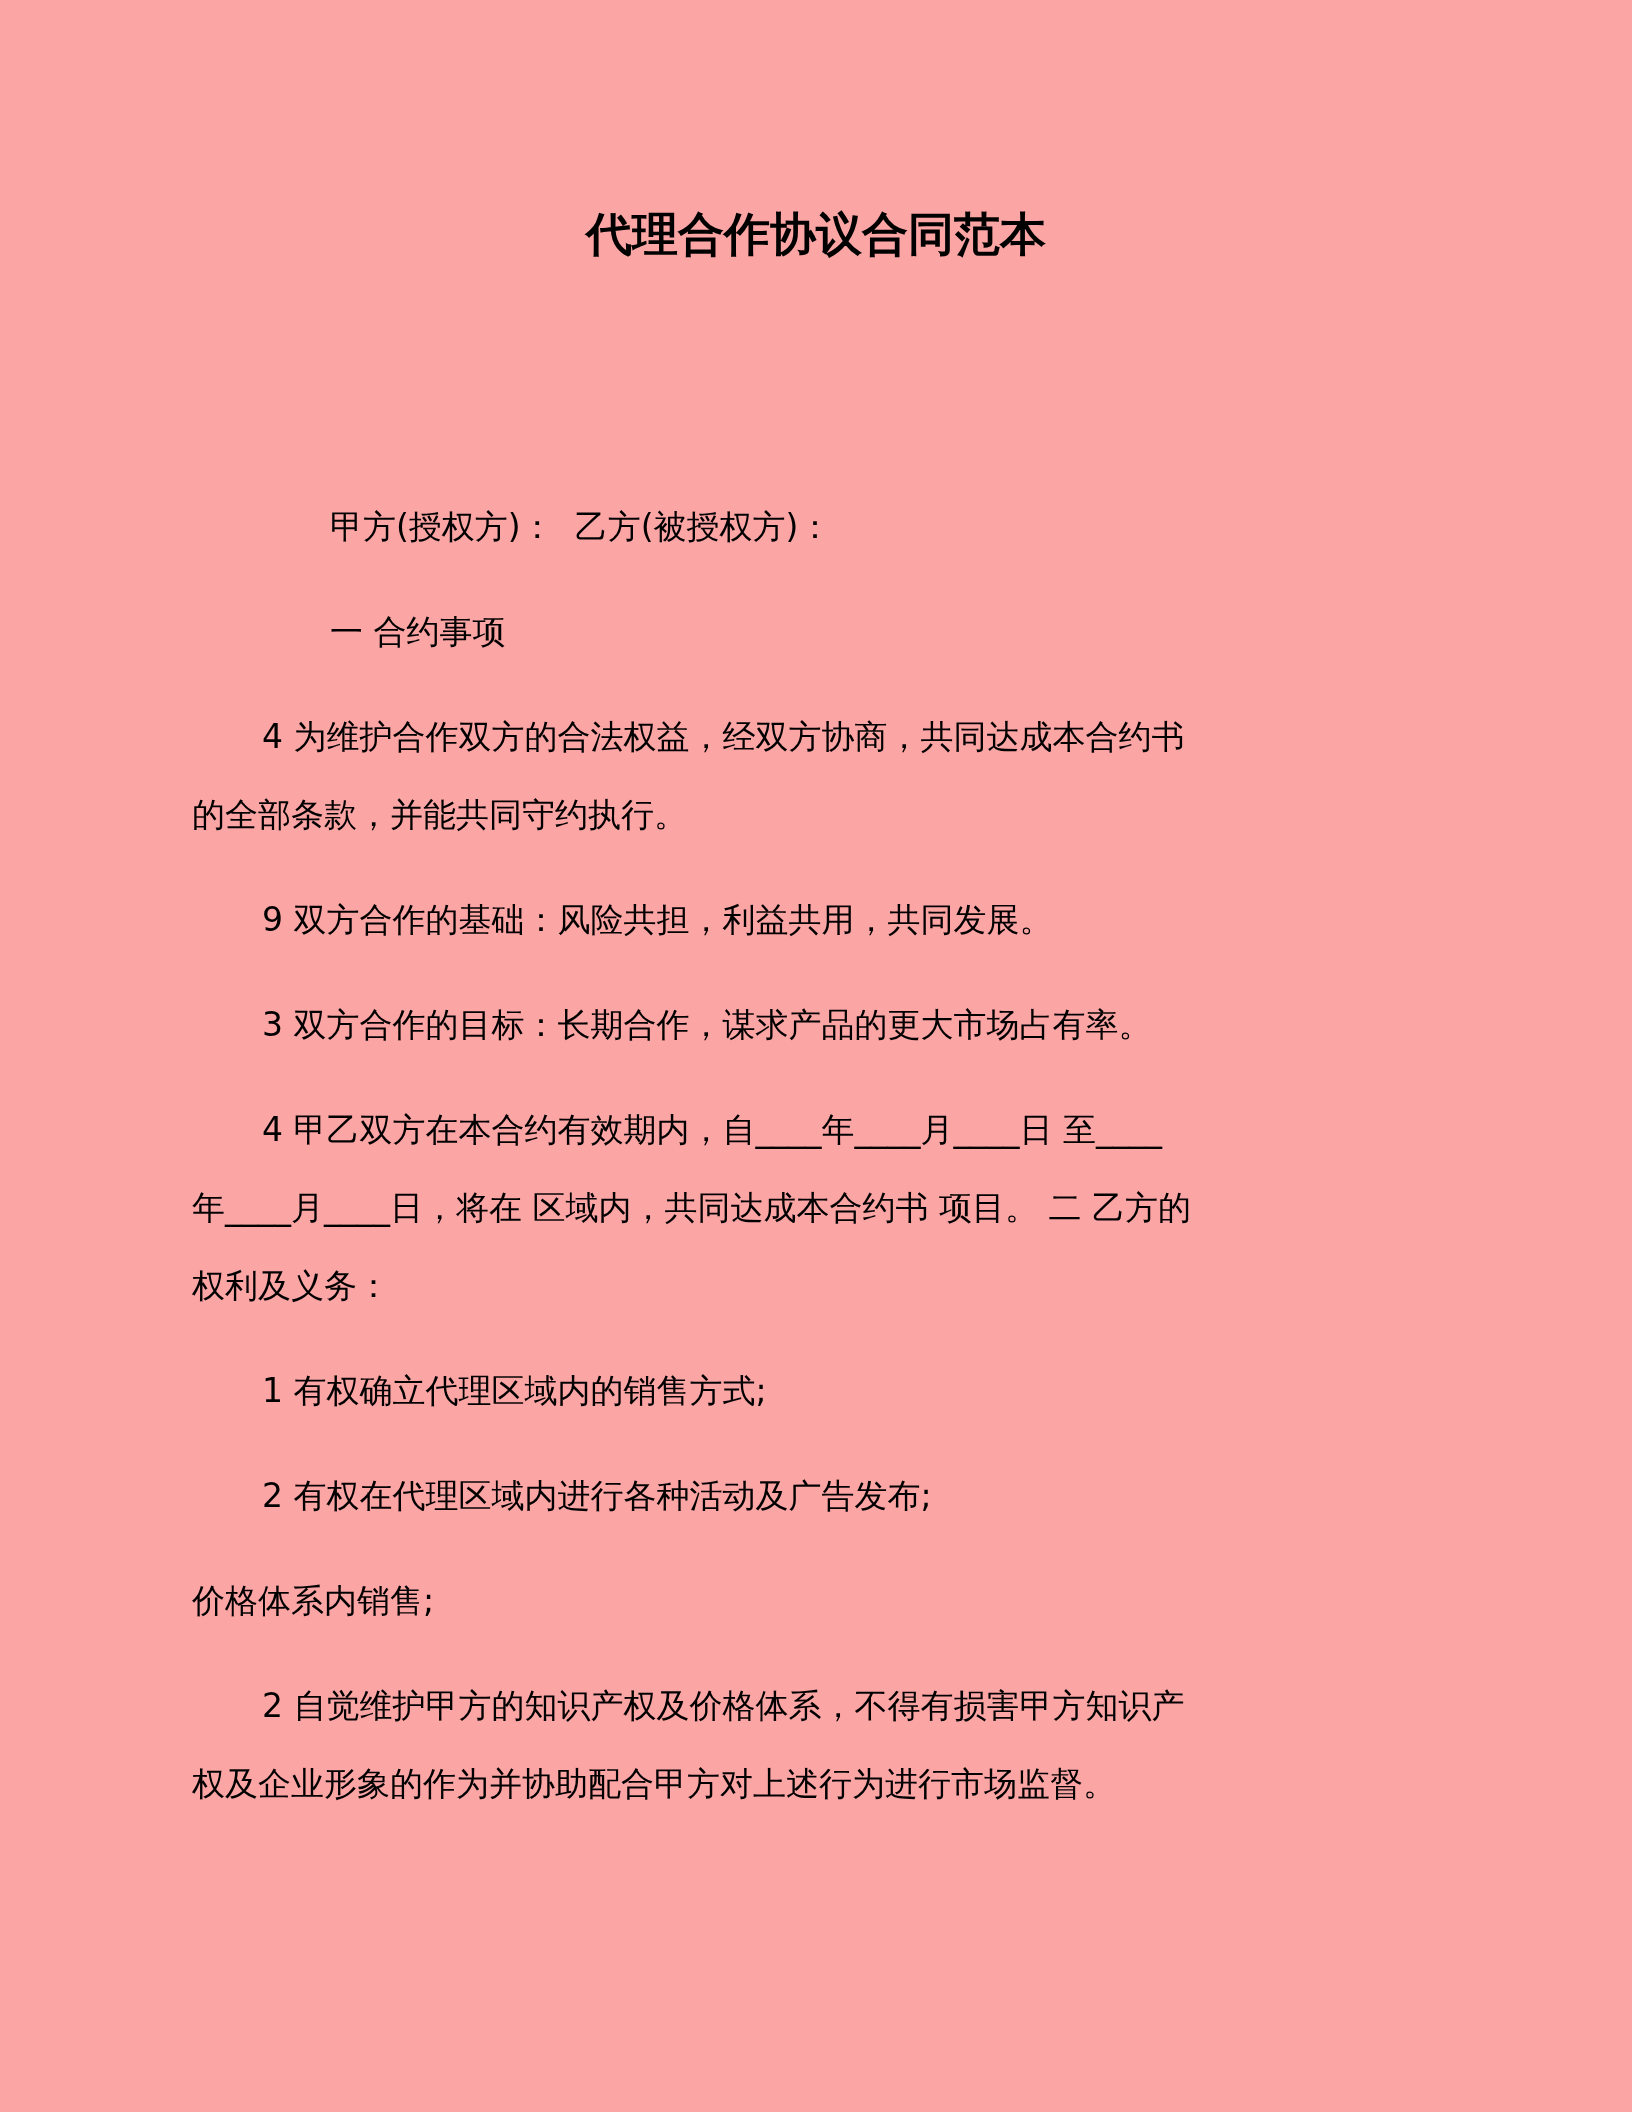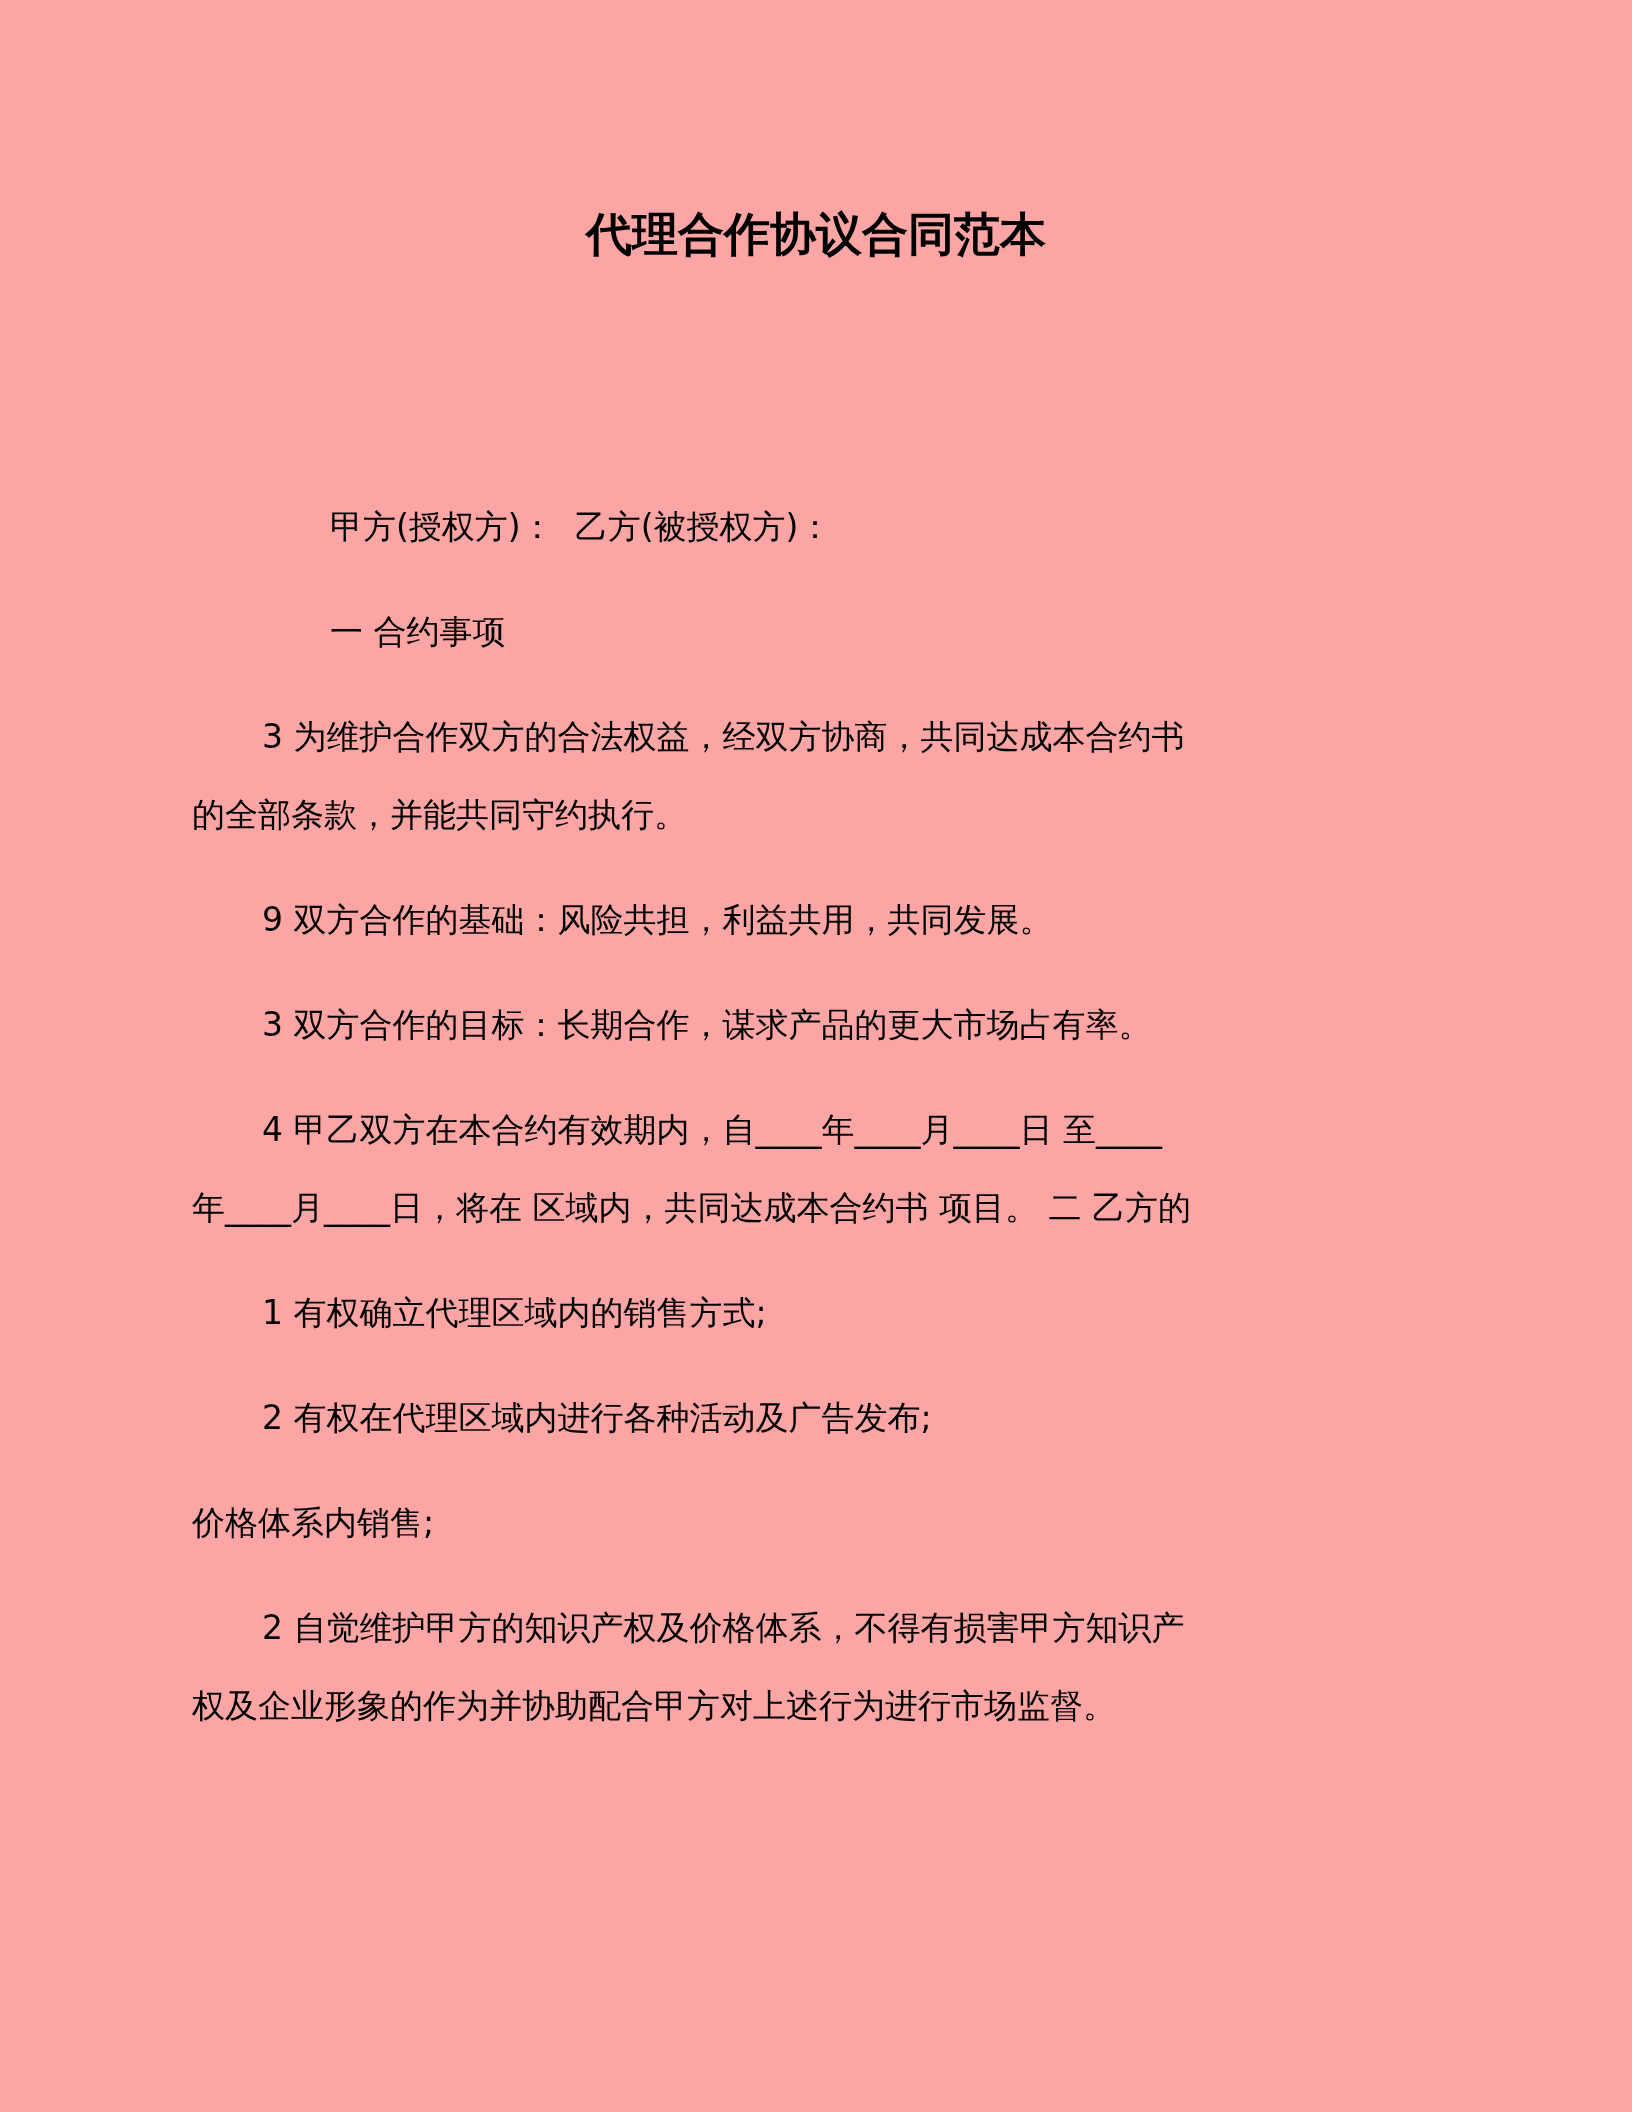--- a/index.html
+++ b/index.html
@@ -48,35 +48,36 @@
 
   <div class="para">
     <span class="line indent-a">甲方(授权方)：  乙方(被授权方)：</span>
   </div>
 
   <div class="para">
     <span class="line indent-a">一 合约事项</span>
   </div>
 
   <div class="para">
-    <span class="line indent-b">3 为维护合作双方的合法权益，经双方协商，共同达成本合约书</span>
+    <span class="line indent-b">4 为维护合作双方的合法权益，经双方协商，共同达成本合约书</span>
     <span class="line">的全部条款，并能共同守约执行。</span>
   </div>
 
   <div class="para">
     <span class="line indent-b">9 双方合作的基础：风险共担，利益共用，共同发展。</span>
   </div>
 
   <div class="para">
     <span class="line indent-b">3 双方合作的目标：长期合作，谋求产品的更大市场占有率。</span>
   </div>
 
   <div class="para">
     <span class="line indent-b">4 甲乙双方在本合约有效期内，自____年____月____日 至____</span>
     <span class="line">年____月____日，将在 区域内，共同达成本合约书 项目。 二 乙方的</span>
+    <span class="line">权利及义务：</span>
   </div>
 
   <div class="para">
     <span class="line indent-b">1 有权确立代理区域内的销售方式;</span>
   </div>
 
   <div class="para">
     <span class="line indent-b">2 有权在代理区域内进行各种活动及广告发布;</span>
   </div>
 

